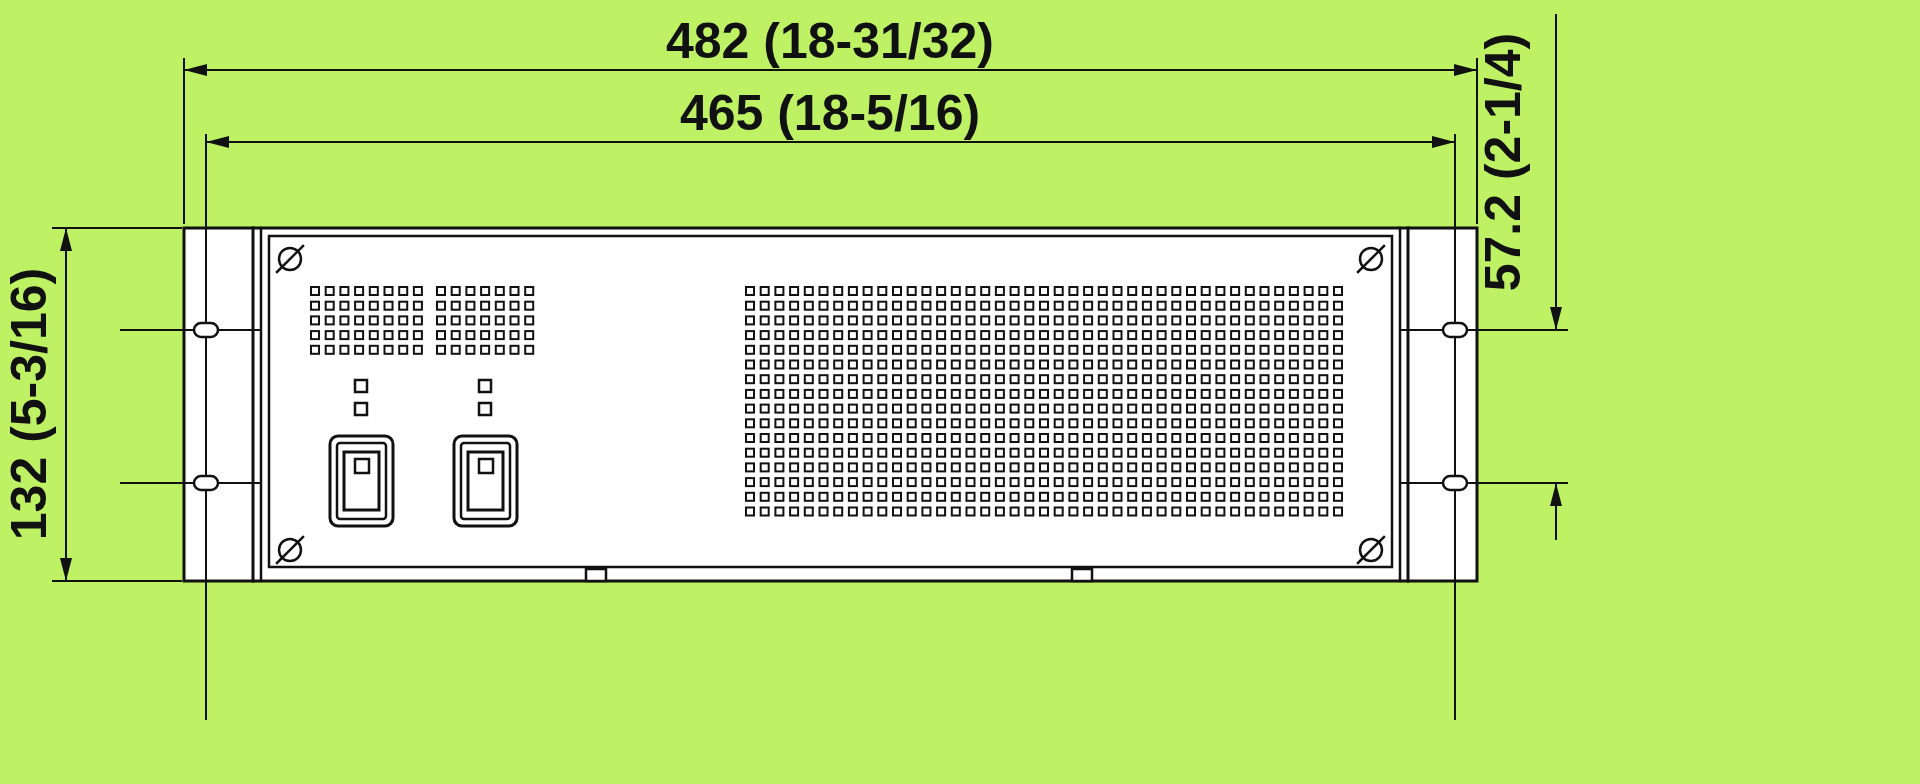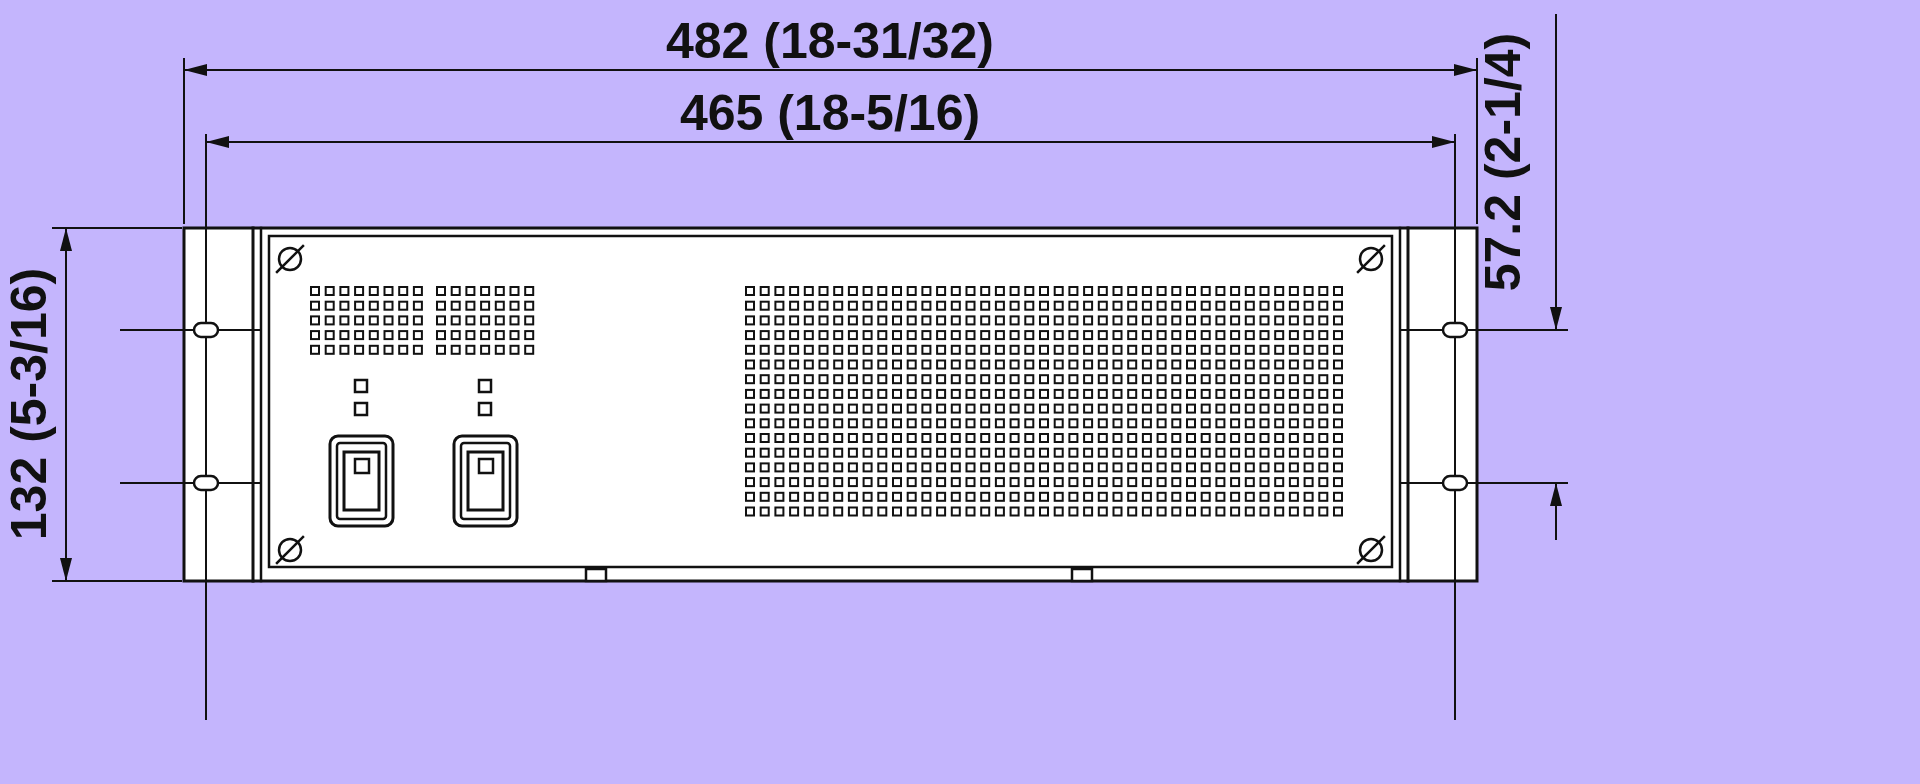--- a/index.html
+++ b/index.html
@@ -1,16 +1,16 @@
 <!DOCTYPE html>
 <html><head>
 <meta charset="utf-8">
 <style>
   html,body{margin:0;padding:0;background:#ffffff;}
-  .stage{position:relative;width:1920px;height:784px;background:#c4b5fd;overflow:hidden;}
+  .stage{position:relative;width:1920px;height:784px;background:#bef264;overflow:hidden;}
   svg{display:block;}
   .lw3{stroke:#111111;stroke-width:3;fill:none;stroke-linecap:square;}
   .lw25{stroke:#111111;stroke-width:2.5;fill:none;stroke-linecap:square;}
   .lw2{stroke:#111111;stroke-width:2;fill:none;stroke-linecap:butt;}
   .fillw{fill:#ffffff;stroke:#111111;stroke-width:3;}
   .fillw25{fill:#ffffff;stroke:#111111;stroke-width:2.5;}
   .arrow{fill:#111111;stroke:none;}
   .dimtext{font-family:"Liberation Sans",sans-serif;font-weight:bold;font-size:50px;fill:#111111;}
   .vent rect{fill:none;stroke:#111111;stroke-width:2;}
 </style>

